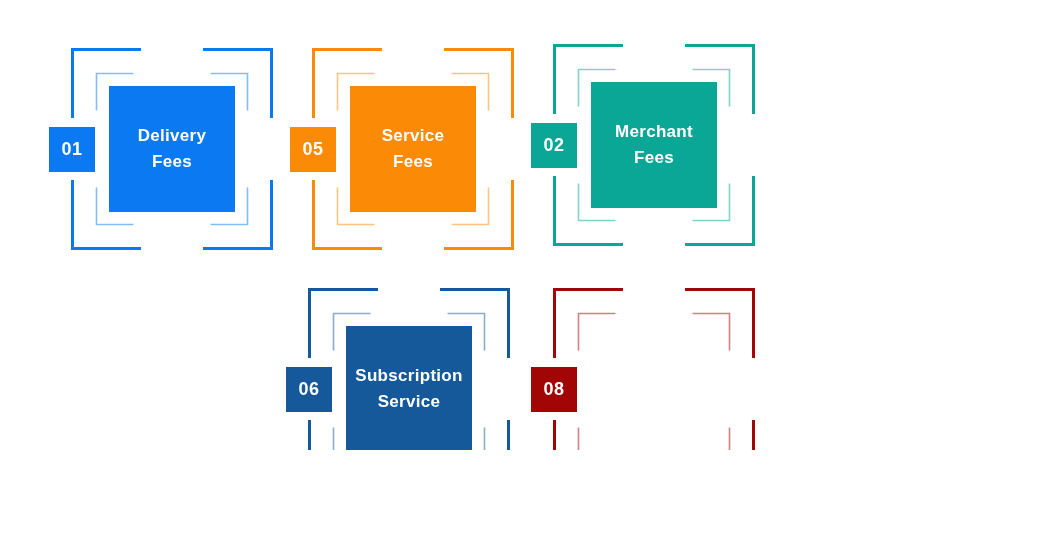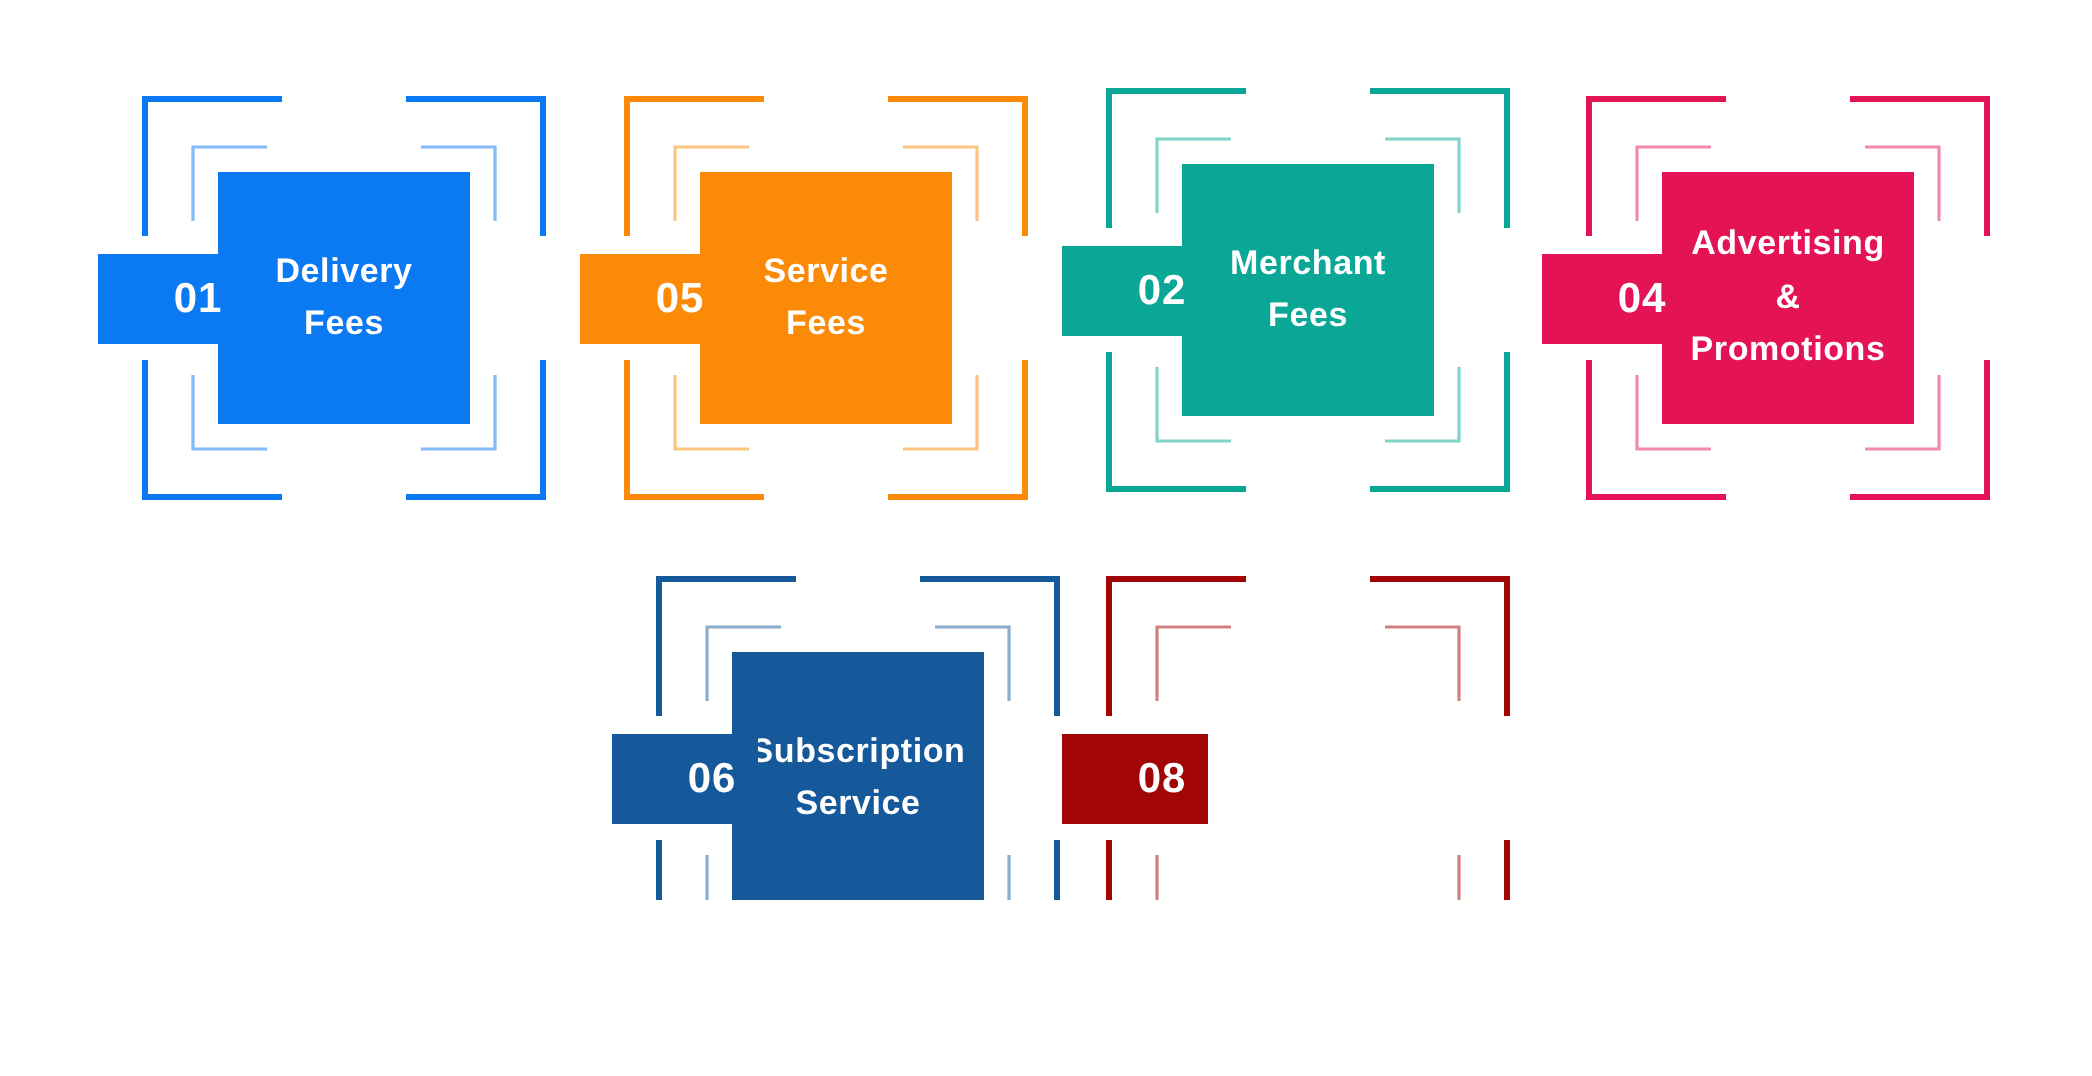--- a/index.html
+++ b/index.html
@@ -51,27 +51,26 @@
     line-height: 1.55;
     letter-spacing: 0.3px;
     white-space: pre-line;
   }
   .badge {
     position: absolute;
     left: -22px; top: 79px;
     width: 46px; height: 45px;
     background: var(--c);
     color: #ffffff;
-    font-size: 21px;
+    font-size: 18px;
     font-weight: 700;
     letter-spacing: 0.5px;
     display: flex;
     align-items: center;
     justify-content: center;
-    padding-left: 27px;
   }
 </style>
 </head>
 <body>
 
 <div class="canvas">
 
   <div class="item" style="left: 71px; top: 48px; --c: #0b79f2;">
     <svg class="frame" viewBox="0 0 202 202" aria-hidden="true">
       <path class="outer" d="M70 1.5 H1.5 V70 M132 1.5 H200.5 V70 M200.5 132 V200.5 H132 M70 200.5 H1.5 V132"></path>
@@ -101,34 +100,22 @@
       <path class="outer" d="M70 1.5 H1.5 V70 M132 1.5 H200.5 V70 M200.5 132 V200.5 H132 M70 200.5 H1.5 V132"></path>
       <path class="inner" d="M62.5 25.5 H25.5 V62.5 M139.5 25.5 H176.5 V62.5 M176.5 139.5 V176.5 H139.5 M62.5 176.5 H25.5 V139.5"></path>
     </svg>
     <div class="card">
       <span class="label">Merchant
 Fees</span>
     </div>
     <div class="badge">02</div>
   </div>
 
-  <div class="item" style="left: 793px; top: 48px; --c: #e41356;">
-    <svg class="frame" viewBox="0 0 202 202" aria-hidden="true">
-      <path class="outer" d="M70 1.5 H1.5 V70 M132 1.5 H200.5 V70 M200.5 132 V200.5 H132 M70 200.5 H1.5 V132"></path>
-      <path class="inner" d="M62.5 25.5 H25.5 V62.5 M139.5 25.5 H176.5 V62.5 M176.5 139.5 V176.5 H139.5 M62.5 176.5 H25.5 V139.5"></path>
-    </svg>
-    <div class="card">
-      <span class="label">Advertising
-&amp;
-Promotions</span>
-    </div>
-    <div class="badge">04</div>
-  </div>
 
-  <div class="item" style="left: 328px; top: 288px; --c: #15599b;">
+  <div class="item" style="left: 308px; top: 288px; --c: #15599b;">
     <svg class="frame" viewBox="0 0 202 202" aria-hidden="true">
       <path class="outer" d="M70 1.5 H1.5 V70 M132 1.5 H200.5 V70 M200.5 132 V200.5 H132 M70 200.5 H1.5 V132"></path>
       <path class="inner" d="M62.5 25.5 H25.5 V62.5 M139.5 25.5 H176.5 V62.5 M176.5 139.5 V176.5 H139.5 M62.5 176.5 H25.5 V139.5"></path>
     </svg>
     <div class="card">
       <span class="label">Subscription
 Service</span>
     </div>
     <div class="badge">06</div>
   </div>

